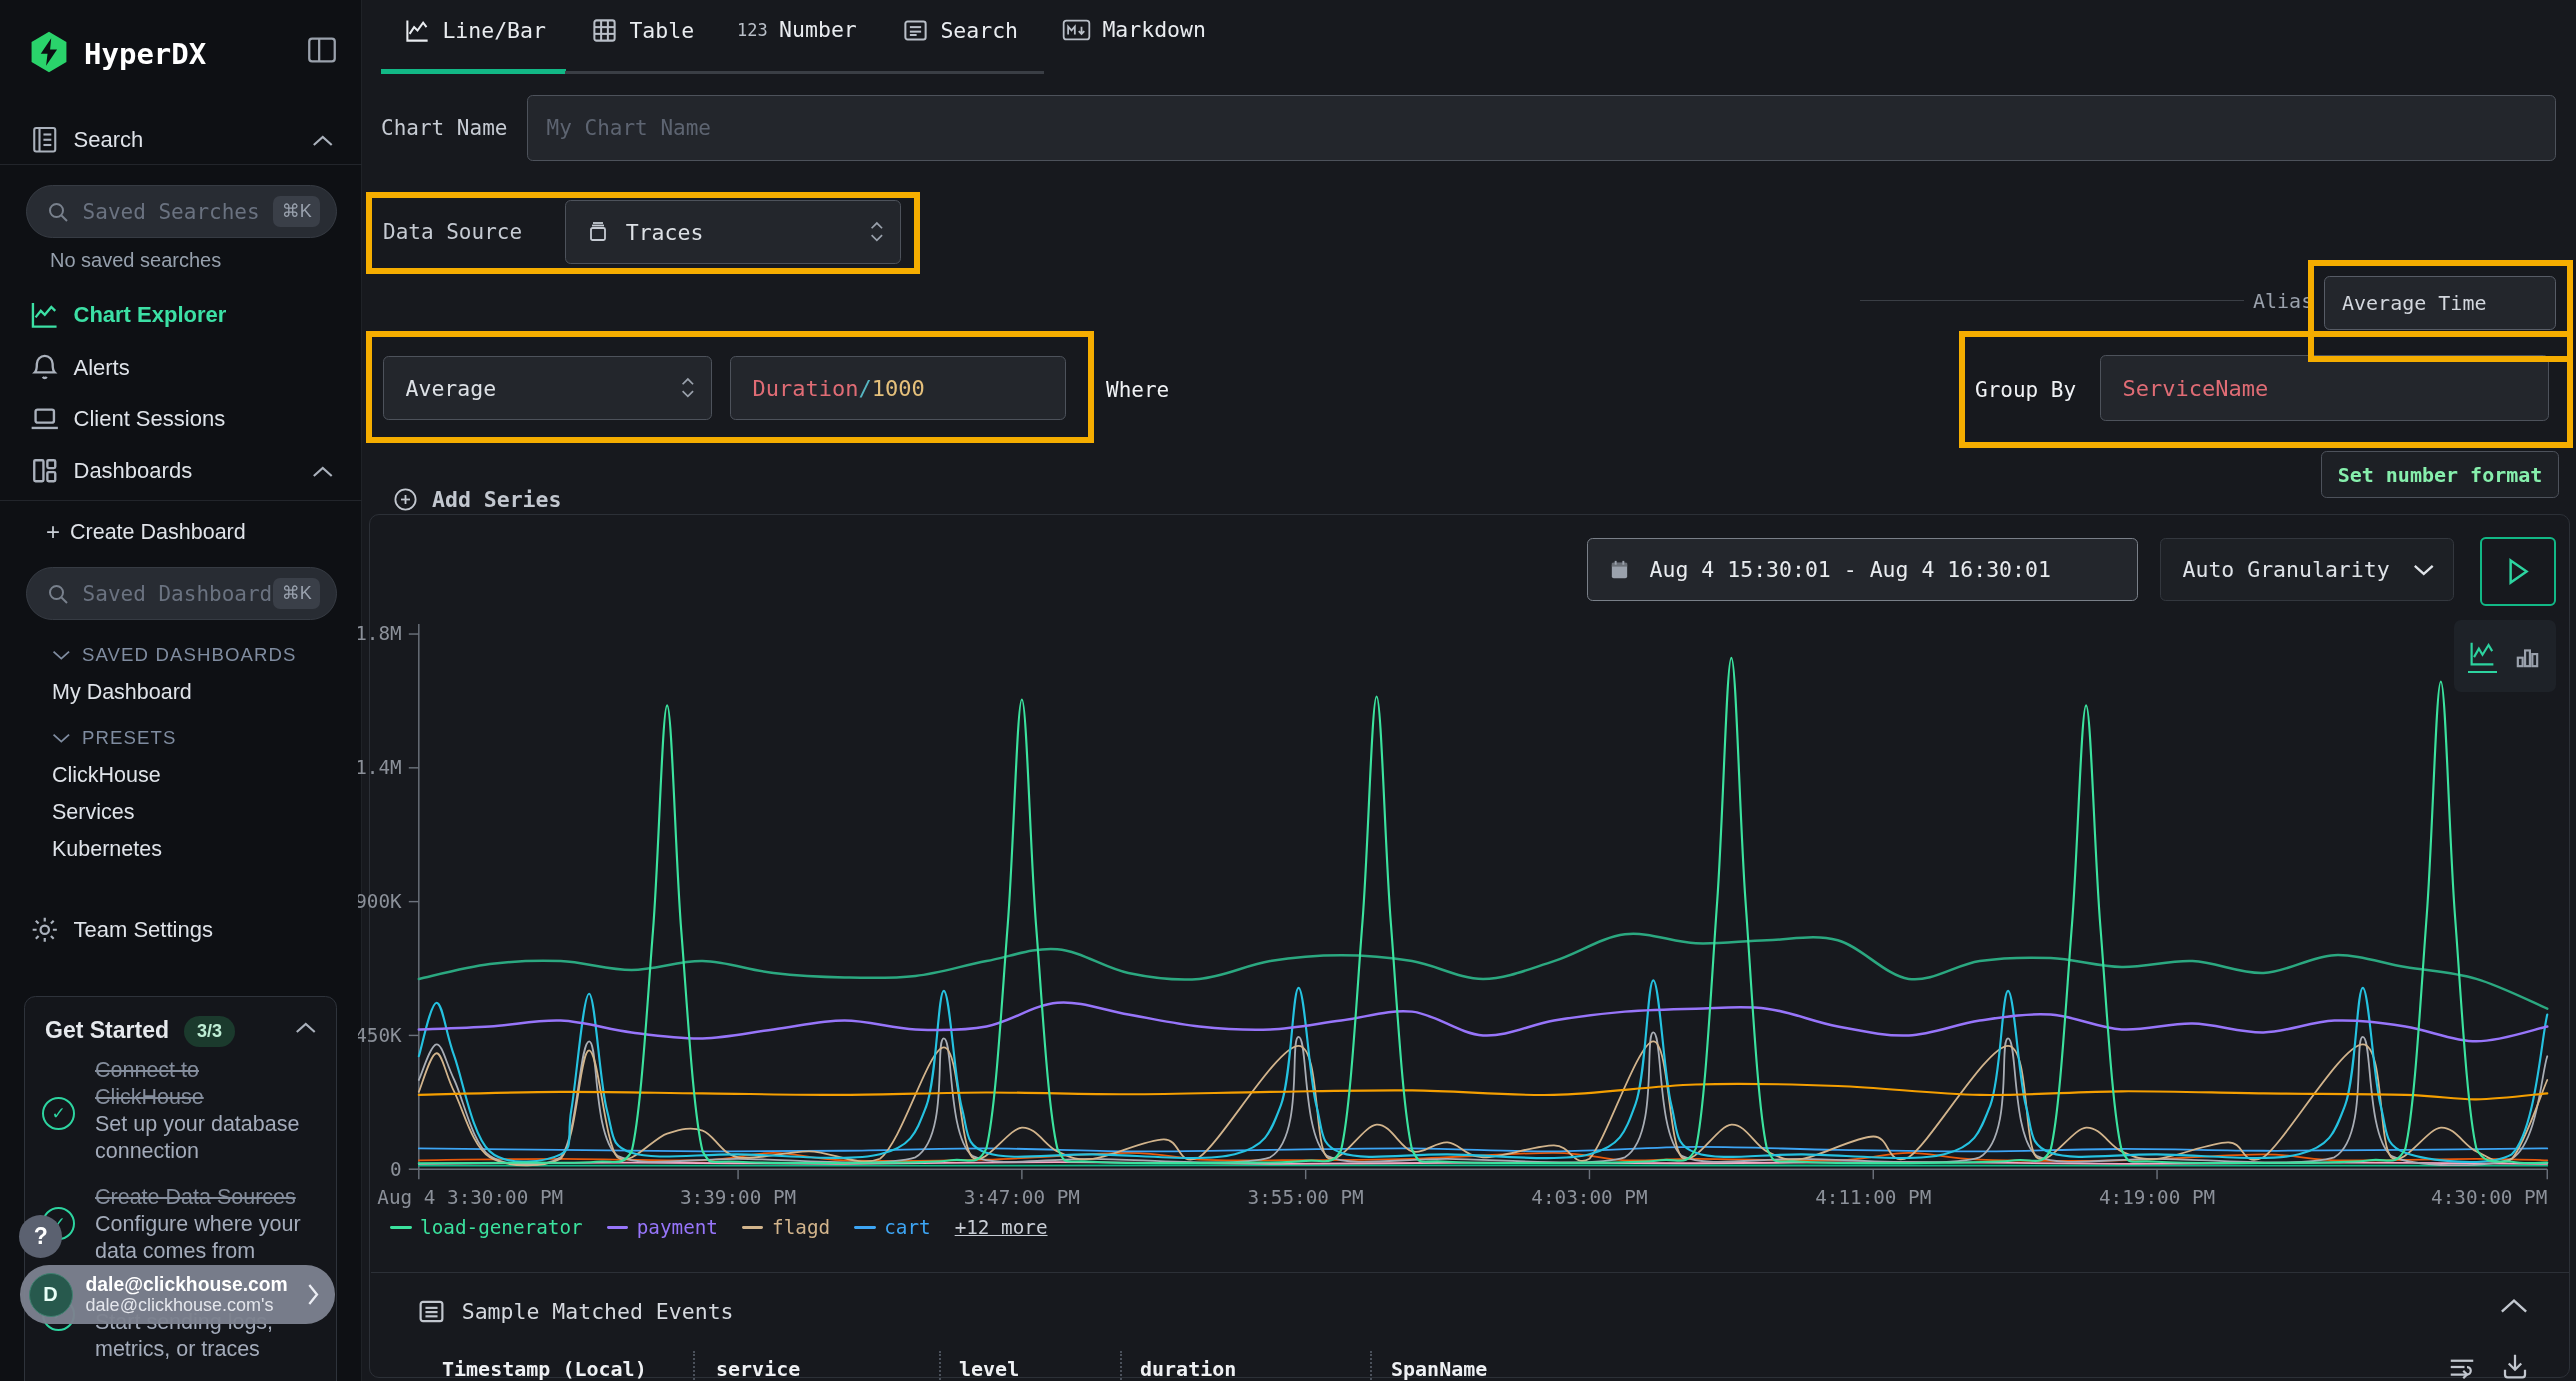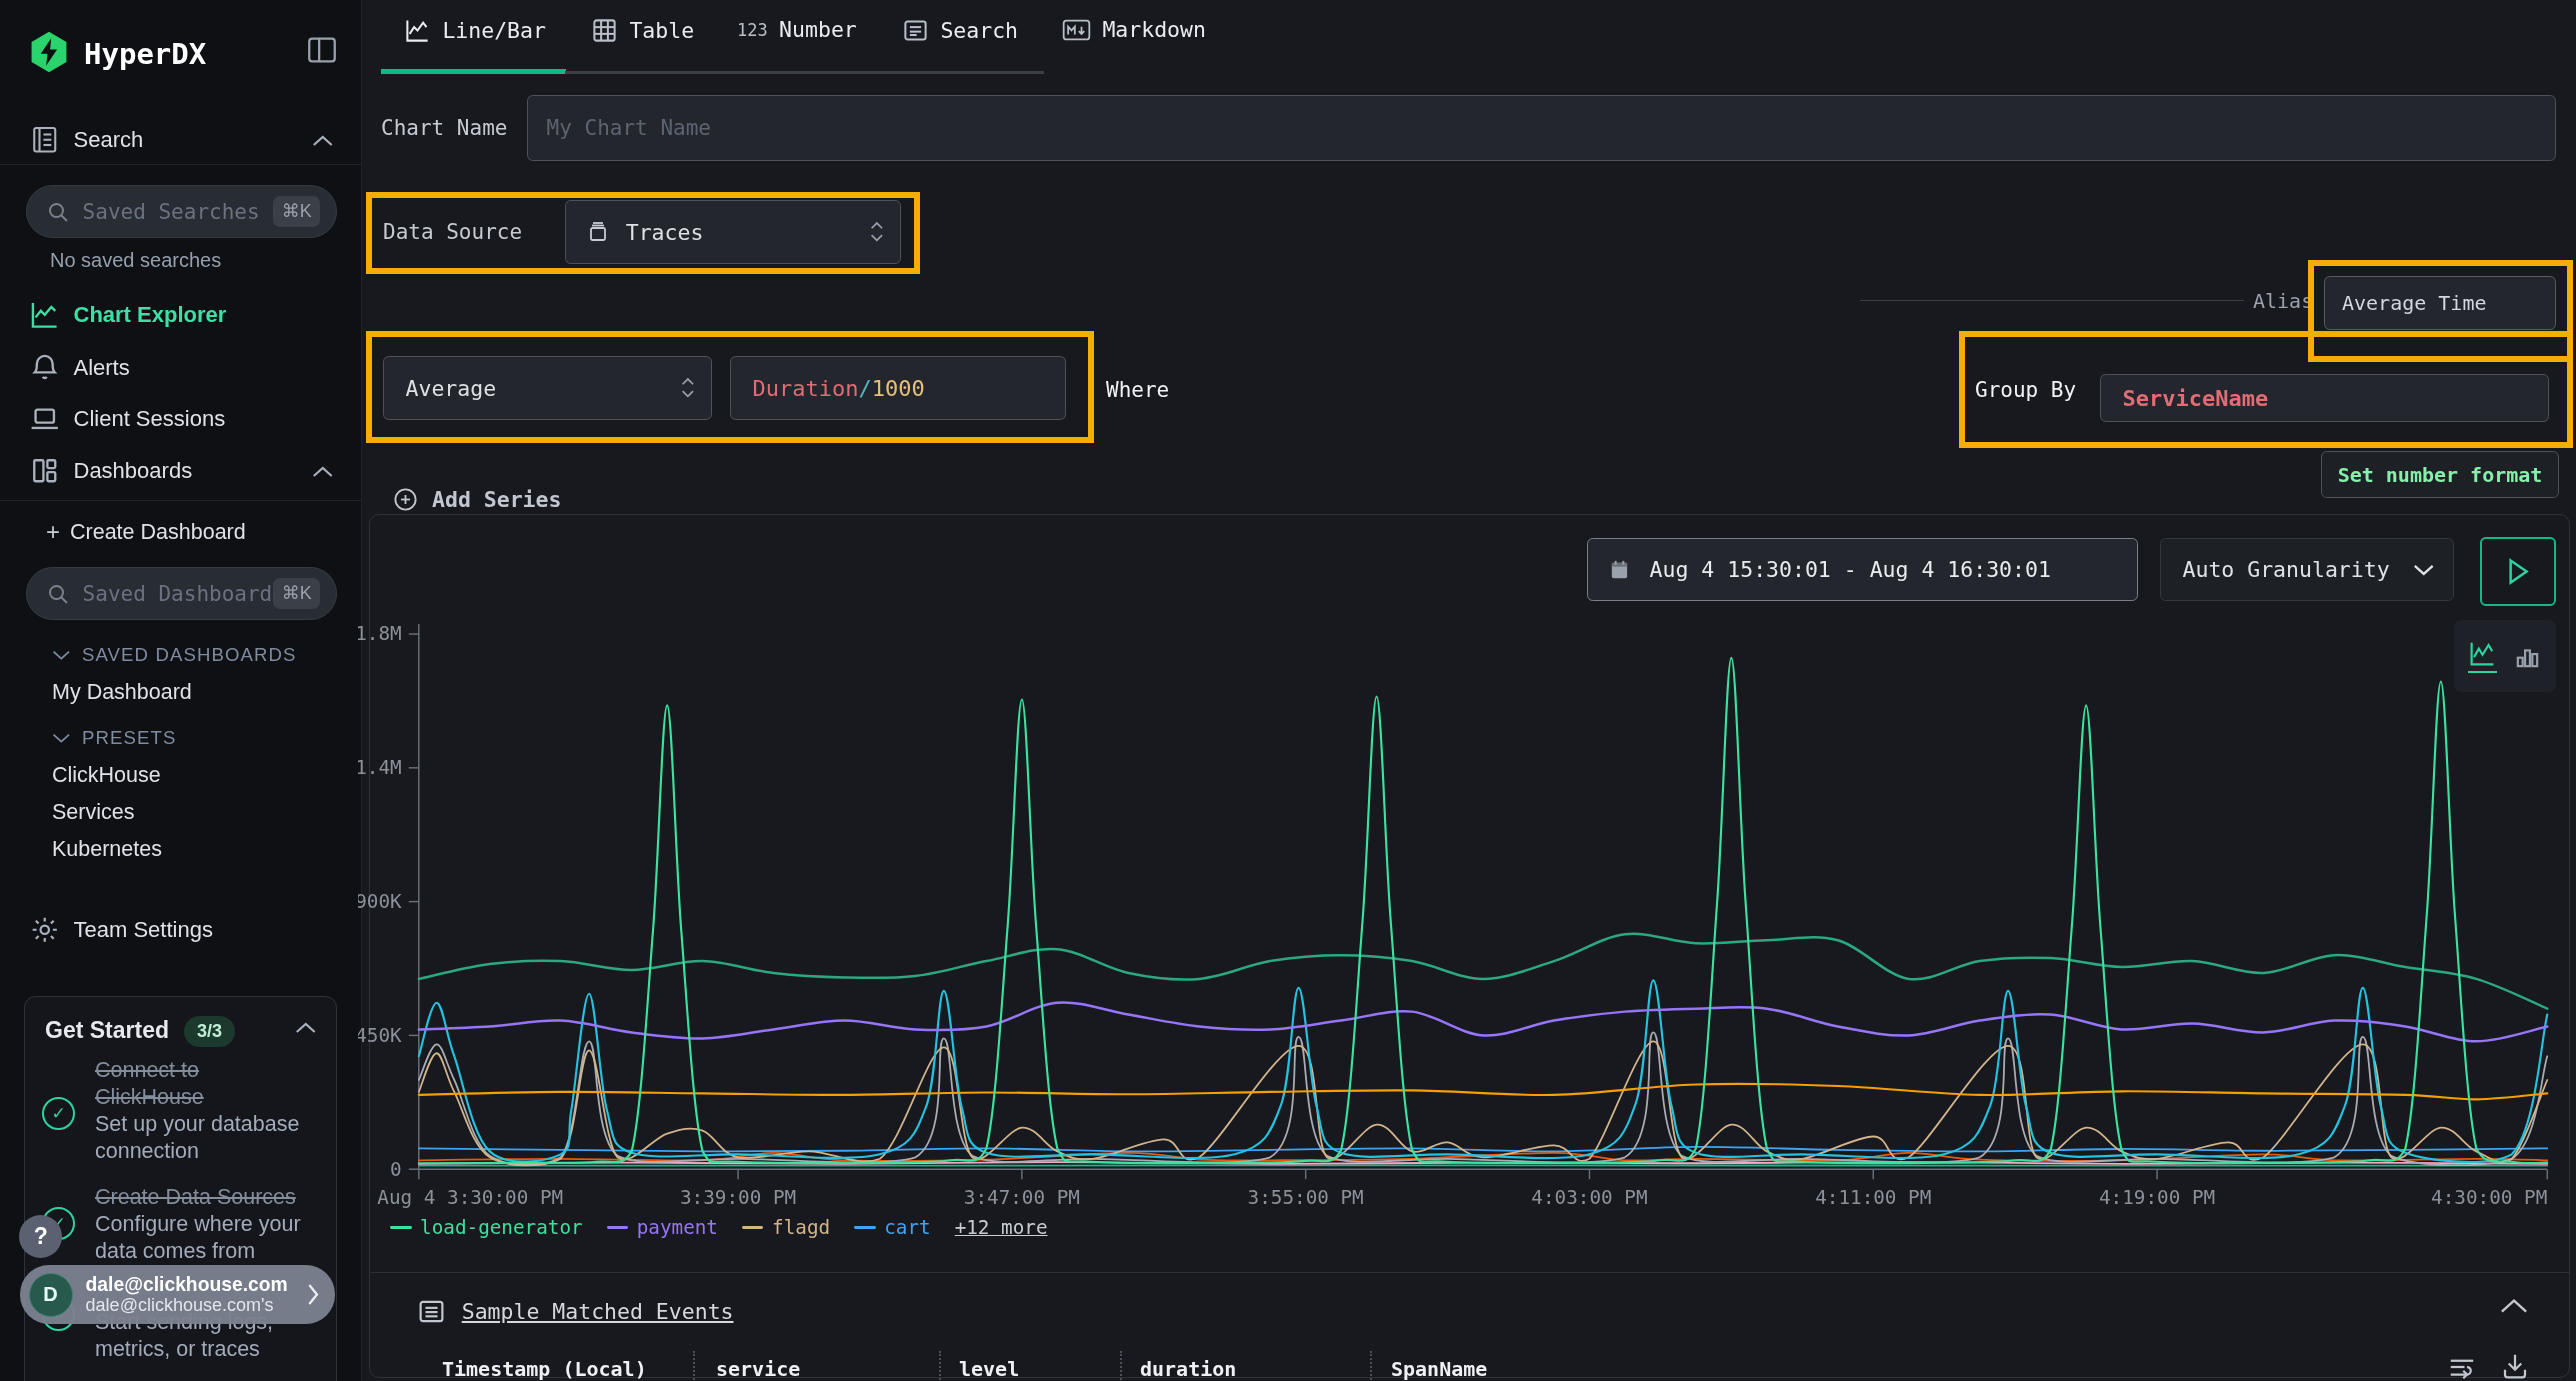--- a/index.html
+++ b/index.html
@@ -369,21 +369,21 @@
   <div class="input-box mono" style="left:730px;top:356px;width:336px;height:64px;font-size:22px;">
     <span style="margin-left:21.5px;color:#e06c75;">Duration</span>
       <span style="color:#56b6c2;">/</span>
       <span style="color:#e5c07b;">1000</span>
   </div>
 
   <div class="flabel bright" style="left:1106px;top:378px;">Where</div>
 
   <div class="hl" style="left:1959px;top:331px;width:614px;height:117px;"></div>
   <div class="flabel bright" style="left:1975px;top:378px;">Group By</div>
-  <div class="input-box" style="left:2100px;top:374px;width:449px;height:48px;font-weight:bold;">
+  <div class="input-box" style="left:2100px;top:355px;width:449px;height:66px;">
     <span class="mono" style="margin-left:21.5px;font-size:22px;color:#e06c75;">ServiceName</span>
   </div>
 
   <div class="abs" style="left:392px;top:486px;display:flex;align-items:center;color:#c2c7cf;">
     <span style="display:flex;">
       <svg class="icon" width="27" height="27" viewBox="0 0 24 24" fill="none" stroke="currentColor" stroke-width="1.6">
         <circle cx="12" cy="12" r="9"></circle>
           <line x1="12" y1="8" x2="12" y2="16"></line>
           <line x1="8" y1="12" x2="16" y2="12"></line>
         </svg>
@@ -495,21 +495,21 @@
       <span class="legend-lbl" style="color: rgb(210, 180, 140);">flagd</span>
       </span>
     <span class="legend-item">
       <span class="legend-dash" style="background: rgb(61, 165, 244);"></span>
       <span class="legend-lbl" style="color: rgb(61, 165, 244);">cart</span>
       </span>
     <span class="legend-lbl" style="color:#c9ced6;text-decoration:underline;">+12 more</span>
   </div>
 
   <div class="abs" style="left:371px;top:1272px;width:2198px;height:1.4px;background:#2c3037;"></div>
-  <div class="abs" style="left:417px;top:1297px;display:flex;align-items:center;color:#d5d9df;text-decoration:underline;">
+  <div class="abs" style="left:417px;top:1297px;display:flex;align-items:center;color:#d5d9df;">
     <span style="display:flex;color:#c2c7cf;">
       <svg class="icon" width="29" height="29" viewBox="0 0 24 24" fill="none" stroke="currentColor" stroke-width="1.8">
         <rect x="3" y="4" width="18" height="16" rx="2"></rect>
           <line x1="7" y1="9" x2="17" y2="9"></line>
           <line x1="7" y1="12.5" x2="17" y2="12.5"></line>
           <line x1="7" y1="16" x2="17" y2="16"></line>
         </svg>
       </span>
     <span class="mono" style="margin-left:15.7px;font-size:21.5px;">Sample Matched Events</span>
   </div>

